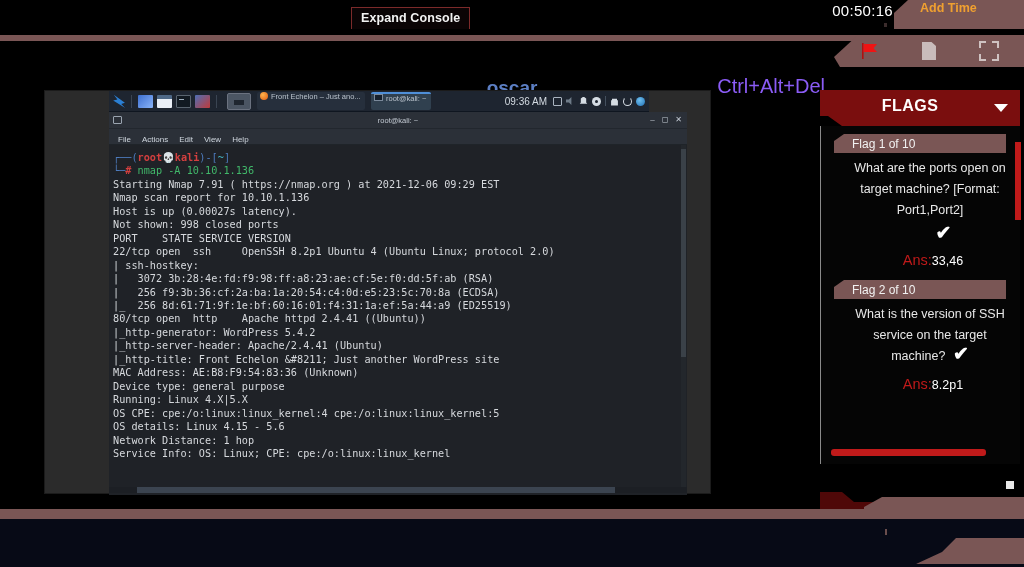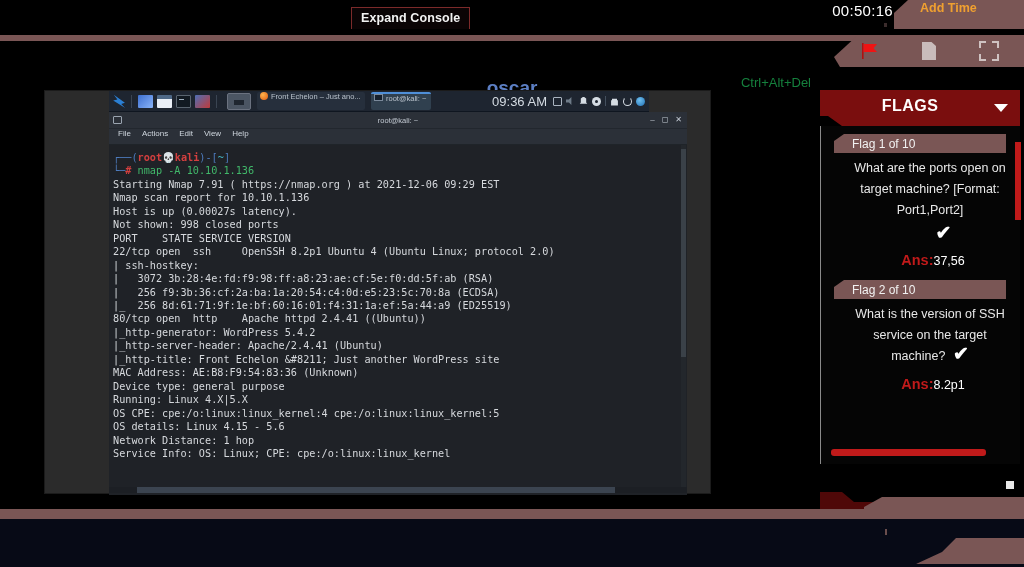--- a/index.html
+++ b/index.html
@@ -71,22 +71,22 @@
   .icon-expand i.tl { left:0; top:0; border-right:none; border-bottom:none; }
   .icon-expand i.tr { right:0; top:0; border-left:none; border-bottom:none; }
   .icon-expand i.bl { left:0; bottom:0; border-right:none; border-top:none; }
   .icon-expand i.br { right:0; bottom:0; border-left:none; border-top:none; }
 
   .machine-name {
     position: absolute; left: 0; top: 48px; width: 1024px;
     text-align: center; color: #5c7fc4; font-size: 19px; font-weight: bold;
   }
   .cad {
-    position: absolute; right: 213px; top: 46px;
-    color: #15803d; font-size: 13px;
+    position: absolute; right: 199px; top: 46px;
+    color: #8b5cf6; font-size: 20px;
   }
 
   
   .desktop {
     position: absolute; left: 44px; top: 90px; width: 667px; height: 404px;
     background: #2b2b2b; border: 1px solid #1b1b1b;
   }
   
   .kali-panel {
     position: absolute; left: 64px; top: 0; width: 540px; height: 21px;
@@ -119,21 +119,21 @@
     border-radius: 2px; max-width: 108px; overflow: hidden; white-space: nowrap;
   }
   .win-btn.active { background: #30404f; border-top: 2px solid #4f8fd8; }
   .ff-dot { width: 8px; height: 8px; border-radius: 50%;
     background: radial-gradient(circle at 35% 35%, #ffb34d, #e05a10);
     margin-right: 3px; flex: none; }
   .term-dot { width: 9px; height: 7px; background: #16202c;
     border: 1px solid #7a899a; margin-right: 3px; flex: none; }
   .tray { margin-left: auto; display: flex; align-items: center;
     padding-right: 4px; gap: 4px; }
-  .tray .clk { color: #d4dbe2; font-size: 13px; margin-right: 2px; }
+  .tray .clk { color: #d4dbe2; font-size: 10px; margin-right: 2px; }
   .tico { width: 9px; height: 9px; }
   .tico.display { border: 1px solid #aab4c0; border-radius: 1px; }
   .tico.vol { background: #6e7b88;
      clip-path: polygon(0 32%, 32% 32%, 60% 5%, 60% 95%, 32% 68%, 0 68%); }
   .tico.bell { background: #d5dce3;
      clip-path: polygon(50% 0, 80% 22%, 80% 68%, 92% 80%, 8% 80%, 20% 68%, 20% 22%); }
   .tico.gear { background: #d5dce3; border-radius: 50%; position: relative; }
   .tico.gear:after { content:""; position:absolute; left:3px; top:3px;
      width:3px; height:3px; background:#1e2530; border-radius:50%; }
   .tray-sep { width: 1px; height: 10px; background: #44505e; }
@@ -158,21 +158,21 @@
   }
   .term-title .tt-text {
     position: absolute; left: 0; right: 0; text-align: center;
     color: #c3cad3; font-size: 7.5px;
   }
   .term-title .tt-ctrls {
     margin-left: auto; padding-right: 5px; display: flex; gap: 7px;
     color: #c3cad3; font-size: 8px; line-height: 8px;
   }
   .term-menu {
-    height: 16px; background: #2b3038; display: flex; align-items: flex-start;
+    height: 16px; background: #2b3038; display: flex; align-items: flex-end;
     gap: 11px; padding-left: 9px; color: #cfd6de; font-size: 8px;
     border-bottom: 1px solid #1f2429;
   }
   .term-body {
     position: absolute; left: 0; top: 33px; right: 0; bottom: 0;
     background: #1f2227; padding: 6px 0 0 4px; overflow: hidden;
   }
   .term-text {
     font-family: "DejaVu Sans Mono", "Liberation Mono", monospace;
     font-size: 10.2px; line-height: 13.45px; color: #d6d9dd;
@@ -234,21 +234,21 @@
   .flag-q {
     color: #e8e8e8; font-size: 12.5px; line-height: 21px;
     padding: 5px 6px 0 21px; position: relative;
   }
   .flag-check {
     color: #ffffff; font-size: 19px; font-weight: bold; line-height: 0;
   }
   .flag-ans {
     padding: 9px 0 6px 21px; font-size: 12.5px; color: #ffffff;
   }
-  .flag-ans .lbl { color: #c01a1a; font-size: 14.5px; font-weight: bold; }
+  .flag-ans .lbl { color: #c01a1a; font-size: 14.5px; font-weight: normal; }
   .flags-side-accent {
     position: absolute; right: -1px; top: 52px; width: 6px; height: 78px;
     background: #c01a1a;
   }
   .flags-hscroll {
     position: absolute; left: 10px; bottom: 8px; width: 155px; height: 7px;
     background: #c01a1a; border-radius: 3px;
   }
   .flags-handle {
     position: absolute; right: 6px; bottom: 5px; width: 8px; height: 8px;
@@ -423,21 +423,21 @@
 
       <div class="flag-card" style="margin-top:8px;">
         <div class="flag-chip">
           <span>Flag 1 of 10</span>
         </div>
         <div class="flag-q">What are the ports open on target machine? [Format: Port1,Port2]</div>
         <div style="padding:4px 0 0 42px;">
           <span class="flag-check">✔</span>
         </div>
         <div class="flag-ans">
-          <span class="lbl">Ans:</span><span>37,56</span>
+          <span class="lbl">Ans:</span><span>33,46</span>
         </div>
       </div>
 
       <div class="flag-card">
         <div class="flag-chip">
           <span>Flag 2 of 10</span>
         </div>
         <div class="flag-q">
           <span>What is the version of SSH service on the target machine?</span>
           <span class="flag-check" style="margin-left:4px;">✔</span>

